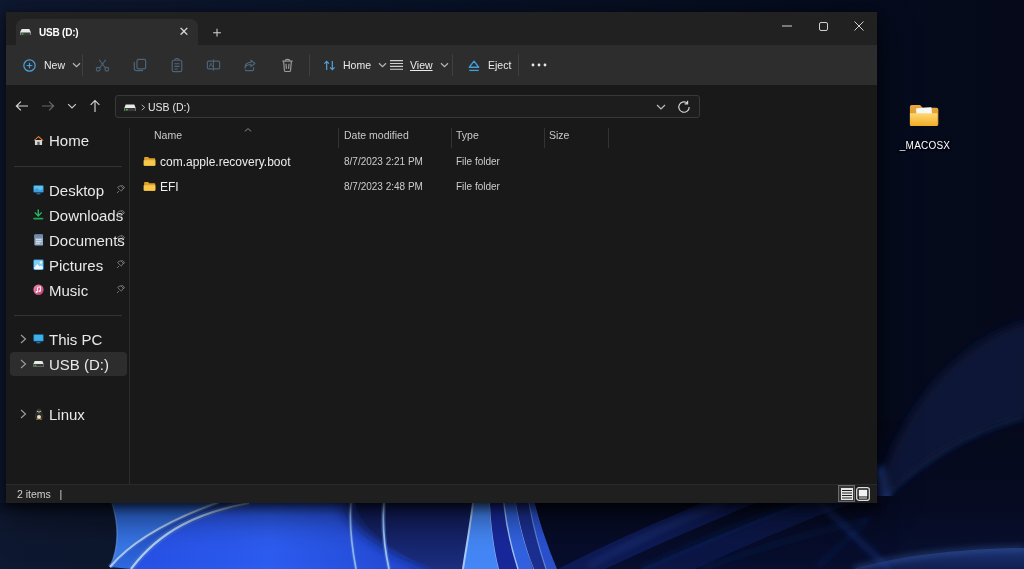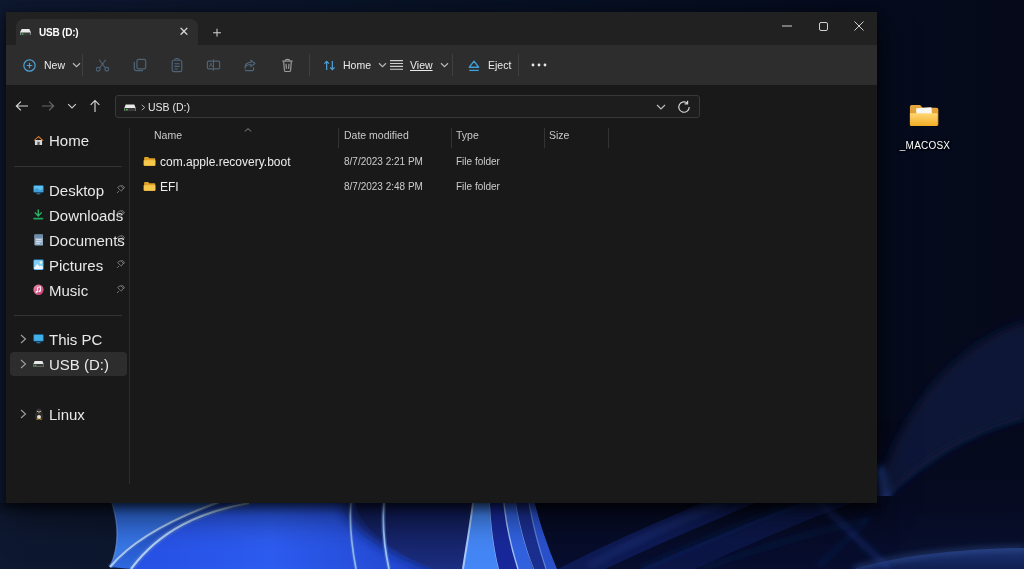--- a/index.html
+++ b/index.html
@@ -541,13 +541,29 @@
     <div class="frow" style="top:47.5px;">
       <svg class="cell" style="left:13px;top:6px" width="13" height="11" viewBox="0 0 17 14">
           <path d="M1.5,2 a1,1 0 0 1 1,-1 h4.2 l1.5,1.7 h6.8 a1,1 0 0 1 1,1 v8 a1,1 0 0 1 -1,1 h-12.5 a1,1 0 0 1 -1,-1 Z" fill="#dfa127"></path>
           <path d="M0.8,5.4 h15.4 v6.3 a1,1 0 0 1 -1,1 h-13.4 a1,1 0 0 1 -1,-1 Z" fill="#f6c94d"></path>
         </svg>
       <span class="cell" style="left:30px;">EFI</span>
       <span class="cell" style="left:214px;color:#cccccc;font-size:10px">8/7/2023 2:48 PM</span>
       <span class="cell" style="left:326px;color:#cccccc;font-size:10px">File folder</span>
     </div>
   </div>
+  <div id="statusbar">
+    <span style="position:absolute;left:11px;top:3px;">2 items&nbsp;&nbsp;&nbsp;|</span>
+    <div style="position:absolute;right:22px;top:0px;width:17px;height:17px;background:#383838;border:1px solid #6a6a6a;">
+      <svg style="position:absolute;left:2px;top:2px" width="12" height="12" viewBox="0 0 12 12">
+          <rect width="12" height="12" fill="#e8e8e8"></rect>
+          <path d="M1,2.5 h10 M1,5 h10 M1,7.5 h10 M1,10 h10" stroke="#1f1f1f" stroke-width="1.2"></path>
+        </svg>
+    </div>
+    <div style="position:absolute;right:7px;top:2px;width:14px;height:14px;">
+      <svg width="14" height="14" viewBox="0 0 16 16">
+          <rect x="0.8" y="0.8" width="14.4" height="14.4" rx="2.4" fill="none" stroke="#e0e0e0" stroke-width="1.4"></rect>
+          <rect x="3.2" y="3.2" width="9.6" height="7.6" fill="#f2f2f2"></rect>
+          <path d="M3.4,12.6 h9.2" stroke="#cfcfcf" stroke-width="1.4"></path>
+        </svg>
+    </div>
+  </div>
 </div>
 
 </body></html>

